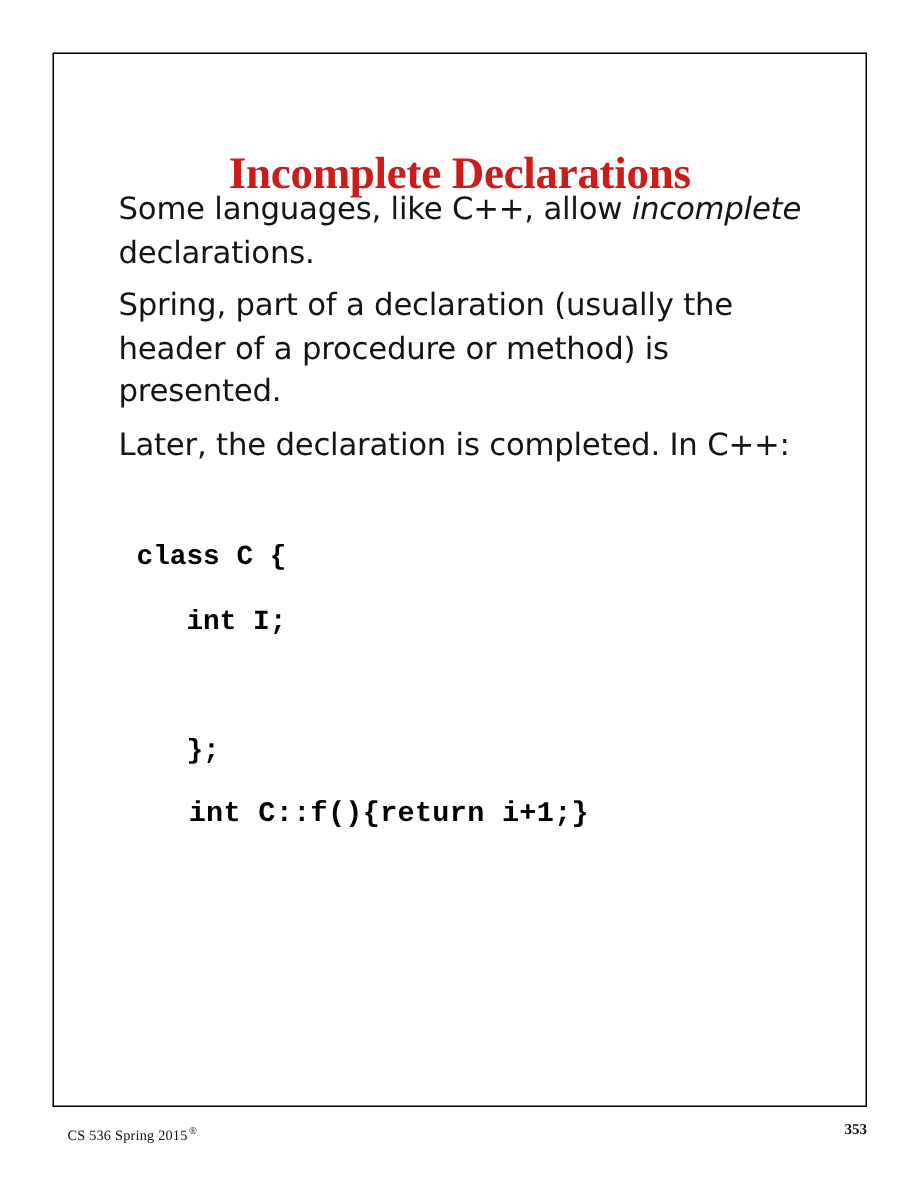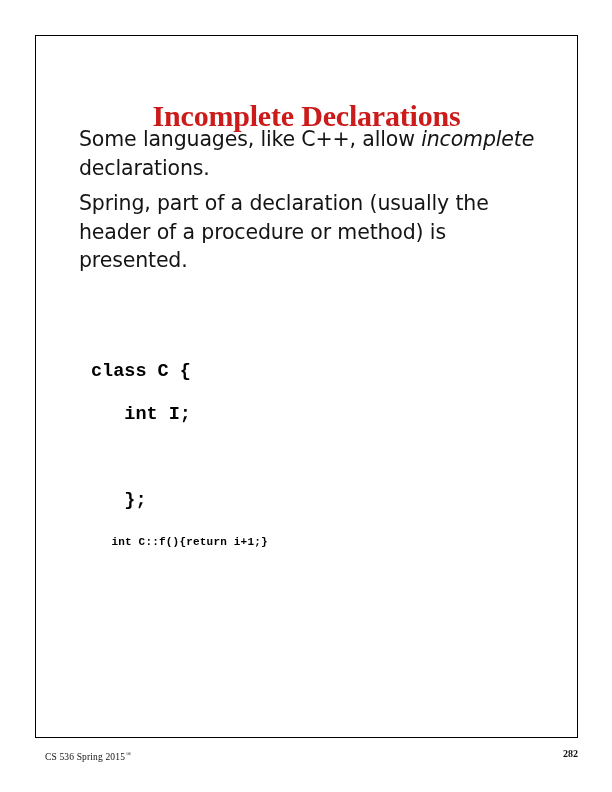--- a/index.html
+++ b/index.html
@@ -77,21 +77,21 @@
     font-size: 18.5px;
     line-height: 31px;
     white-space: pre;
     margin: 12px;
   }
   .code-line.blank {
     height: 31px;
     line-height: 31px;
   }
   .code-line.small {
-    font-size: 11px;
+    font-size: 19px;
     line-height: 28px;
     letter-spacing: 0.2px;
   }
 
   
   #footer-note {
     position: absolute;
     left: 45px;
     top: 750px;
     font-family: "Liberation Serif", "DejaVu Serif", serif;
@@ -128,30 +128,31 @@
   <h1 id="slide-title">Incomplete Declarations</h1>
 
   <div id="body-content">
 
     <p class="para">
       <span>Some languages, like C++, allow </span><em>incomplete</em><span> declarations.</span>
     </p>
 
     <p class="para">Spring, part of a declaration (usually the header of a procedure or method) is presented.</p>
 
+    <p class="para">Later, the declaration is completed. In C++:</p>
 
   </div>
 
   <div id="code-block">
     <div class="code-line">class C {</div>
     <div class="code-line">   int I;</div>
     <div class="code-line blank"></div>
     <div class="code-line">   };</div>
     <div class="code-line small">   int C::f(){return i+1;}</div>
   </div>
 
 </div>
 
 <div id="footer-note">
   <span>CS 536  Spring 2015</span><span class="reg">®</span>
 </div>
 
-<div id="page-number">282</div>
+<div id="page-number">353</div>
 
 </body></html>

